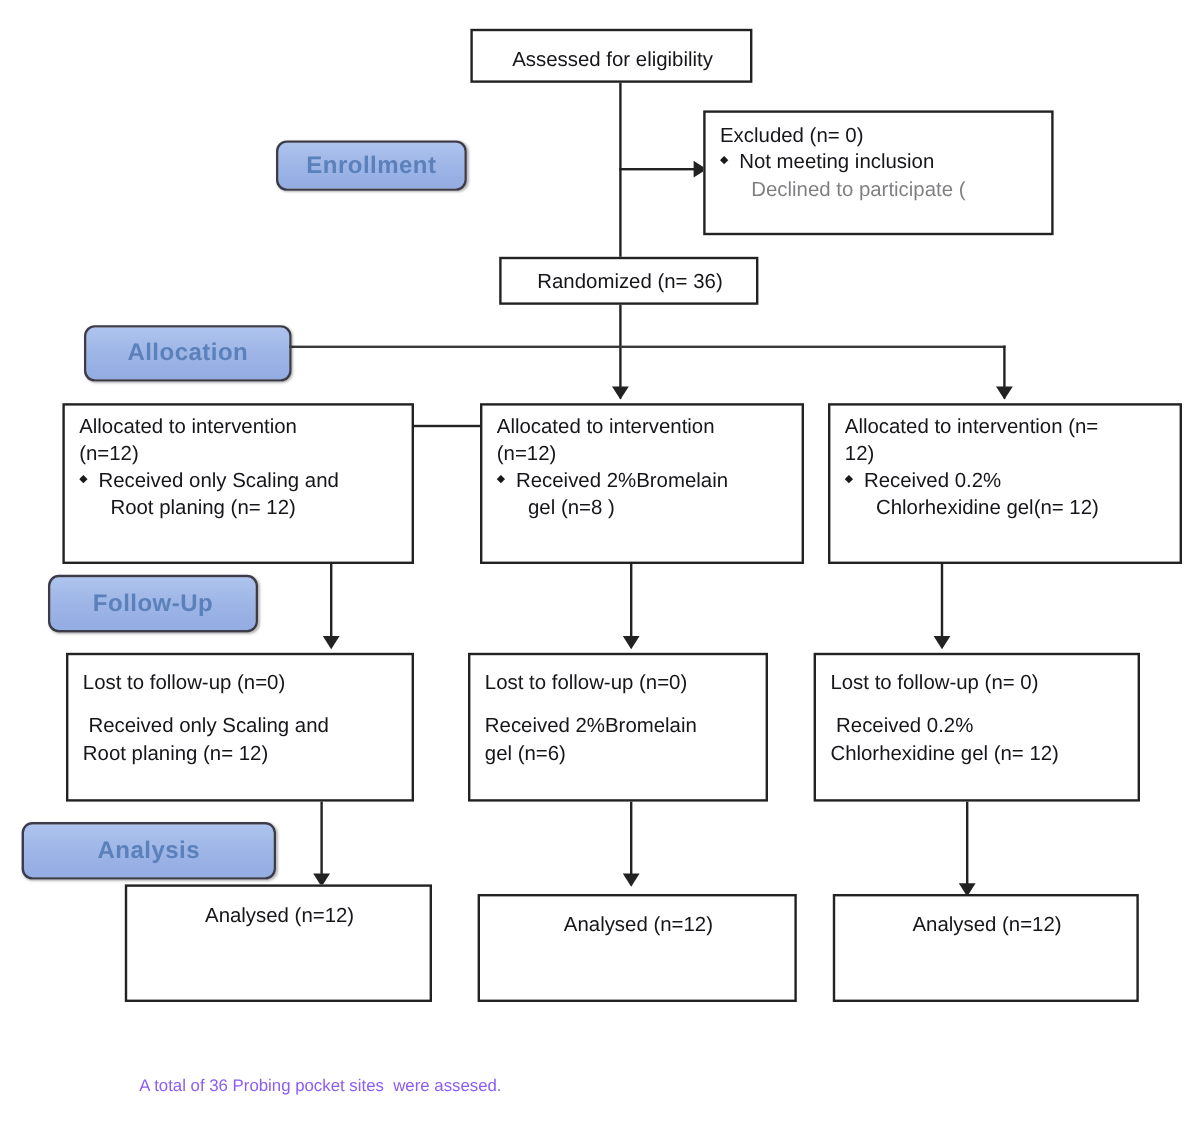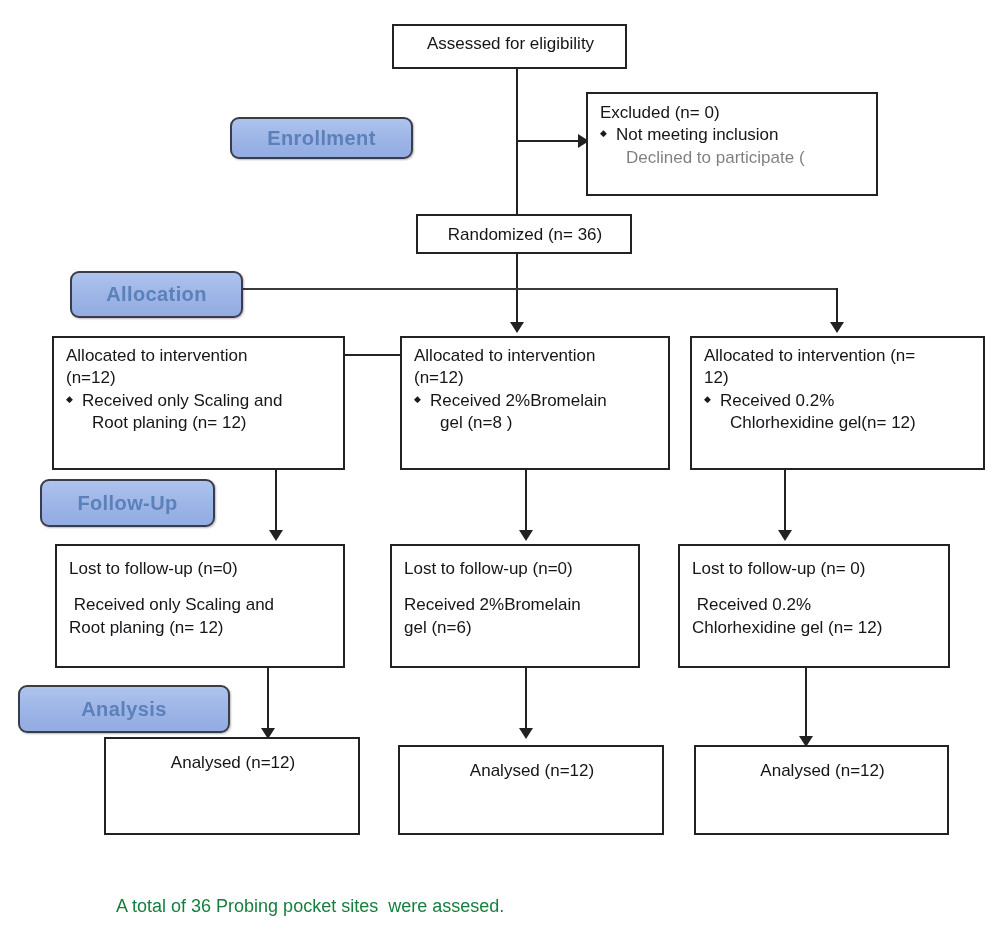--- a/index.html
+++ b/index.html
@@ -102,46 +102,46 @@
     position: absolute;
     width: 0;
     height: 0;
     border-top: 7px solid transparent;
     border-bottom: 7px solid transparent;
     border-left: 11px solid #222222;
   }
   
   .caption {
     position: absolute;
-    font-size: 18px;
-    color: #15803d;
+    font-size: 14px;
+    color: #8b5cf6;
     white-space: pre;
   }
 </style>
 </head>
 <body>
 
 <div id="canvas">
 
-  <div class="box center" style="left:392px; top:24px; width:235px; height:45px; display:flex; align-items:flex-start; justify-content:center;">
+  <div class="box center" style="left:392px; top:24px; width:235px; height:45px; display:flex; align-items:flex-end; justify-content:center;">
     <span class="ln">Assessed for eligibility</span>
   </div>
 
   <div class="vline" style="left:516px; top:69px; height:146px;"></div>
 
   <div class="hline" style="left:516px; top:140px; width:64px;"></div>
   <div class="arrow-right" style="left:578px; top:134px;"></div>
 
   <div class="box" style="left:586px; top:92px; width:292px; height:104px; padding-top:8px;">
     <span class="ln">Excluded (n= 0)</span>
     <span class="bullet-line">Not meeting inclusion</span>
     <span class="ln indent" style="opacity:0.55;">Declined to participate (</span>
   </div>
 
-  <div class="pill" style="left:230px; top:117px; width:183px; height:42px;">
+  <div class="pill" style="left:230px; top:117px; width:159px; height:42px;">
     <span>Enrollment</span>
   </div>
 
   <div class="box center" style="left:416px; top:214px; width:216px; height:40px; display:flex; align-items:flex-end; justify-content:center;">
     <span class="ln">Randomized (n= 36)</span>
   </div>
 
   <div class="vline" style="left:516px; top:254px; height:78px;"></div>
   <div class="arrow-down" style="left:510px; top:322px;"></div>
 

